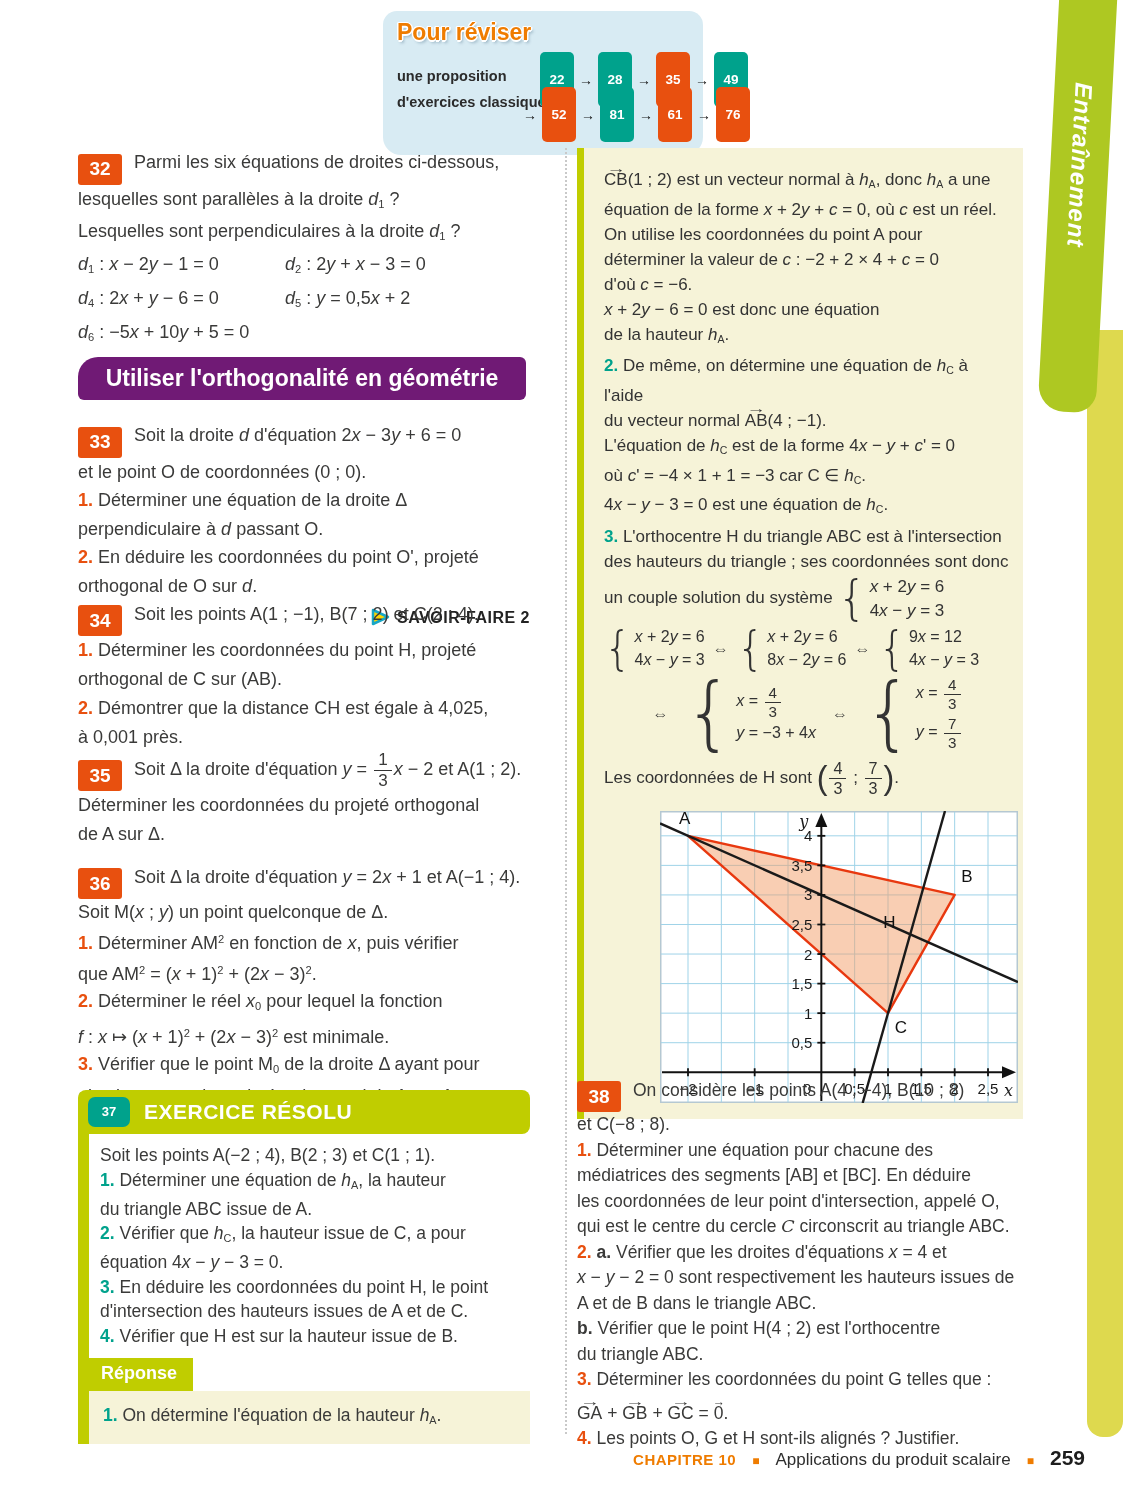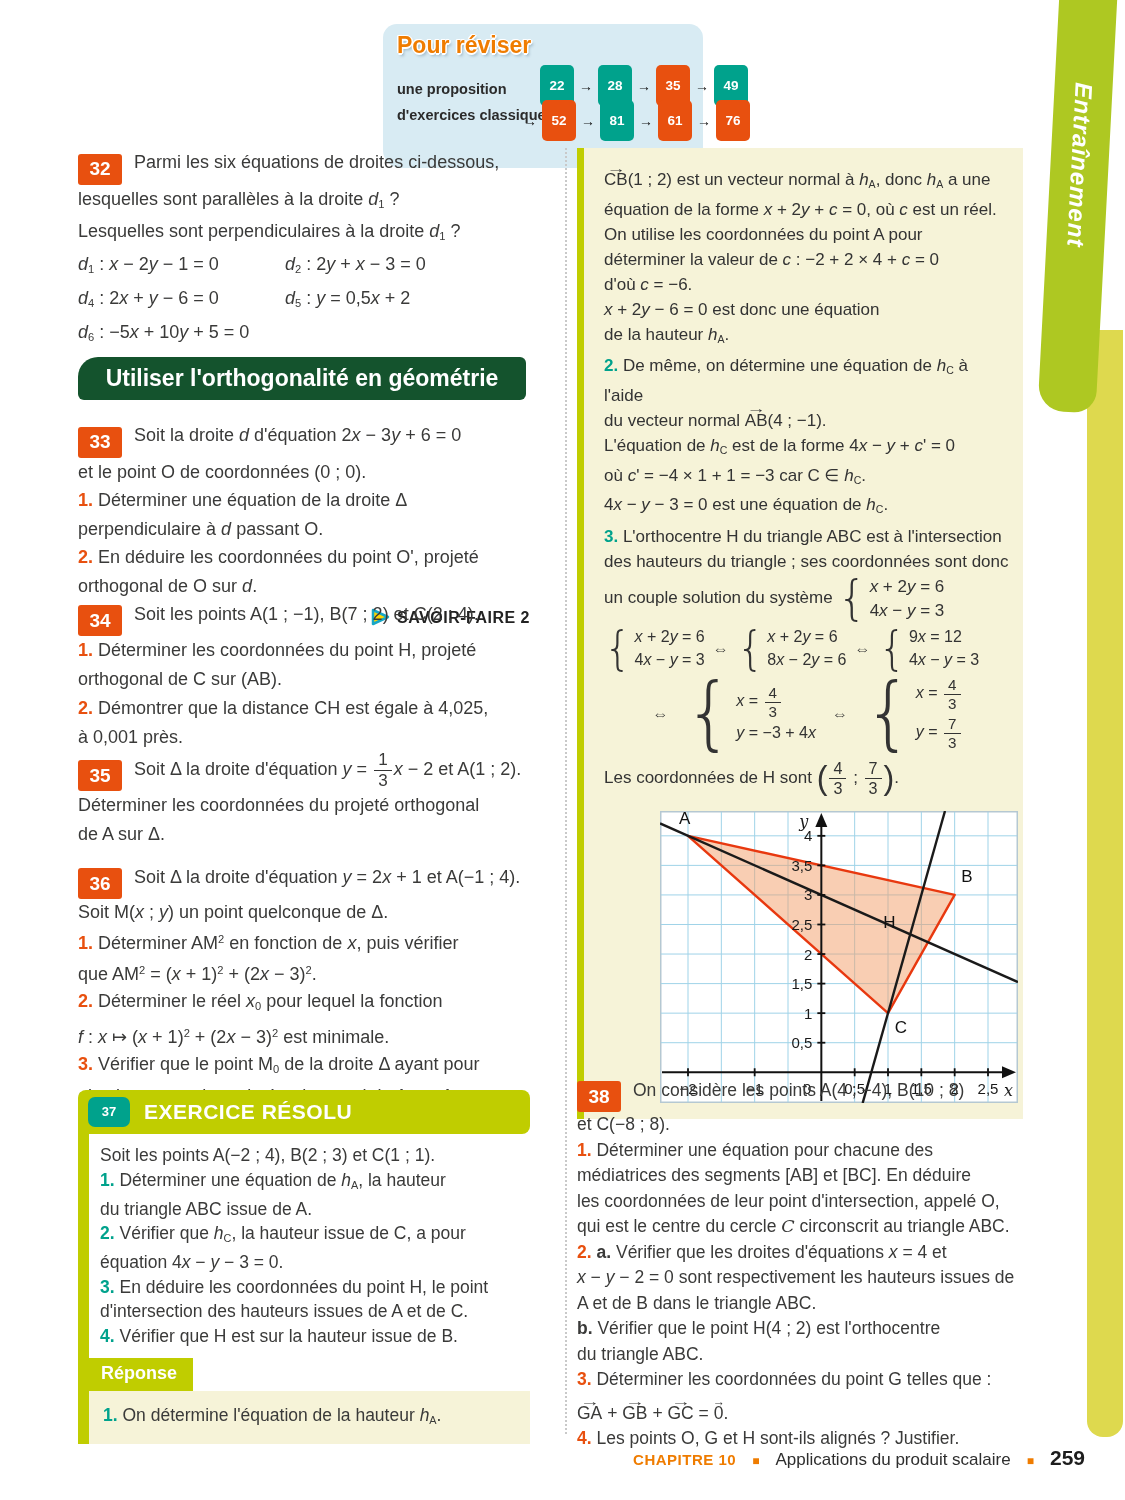--- a/index.html
+++ b/index.html
@@ -4,30 +4,30 @@
 <style>
   html,body{margin:0;padding:0;}
   body{width:1125px;height:1500px;position:relative;background:#ffffff;
        font-family:"Liberation Sans","DejaVu Sans",sans-serif;color:#3a3a39;overflow:hidden;}
   i{font-style:italic;}
   sub{font-size:0.62em;vertical-align:-0.25em;}
   sup{font-size:0.62em;vertical-align:0.55em;}
   .cal{font-family:"DejaVu Serif",serif;font-style:italic;}
 
   
-  .pour-reviser{position:absolute;left:383px;top:24px;width:320px;height:144px;
+  .pour-reviser{position:absolute;left:383px;top:11px;width:320px;height:144px;
     background:#d8ebf3;border-radius:0 0 18px 18px;border-top-left-radius:14px;border-top-right-radius:14px;}
   .pr-title{position:absolute;left:14px;top:8px;font-size:23px;font-weight:800;color:#ef7c00;
     text-shadow:1.5px 0 #fff,-1.5px 0 #fff,0 1.5px #fff,0 -1.5px #fff,1px 1px #fff,-1px -1px #fff,2px 3px 3px rgba(40,80,110,.35);}
   .pr-sub{position:absolute;left:14px;top:52px;font-size:14.5px;font-weight:700;color:#2b2b2b;line-height:26px;}
   .pr-row{position:absolute;display:flex;align-items:center;gap:5px;}
   .pr-row1{left:157px;top:41px;}
   .pr-row2{left:140px;top:76px;}
   .pr-badge{display:inline-flex;align-items:center;justify-content:center;min-width:28px;height:21px;
-    border-radius:5px;color:#fff;font-weight:700;font-size:13.5px;padding:10px 3px;}
+    border-radius:5px;color:#fff;font-weight:700;font-size:13.5px;padding:17px 3px;}
   .pr-badge[data-color="teal"]{background:#00a28c;}
   .pr-badge[data-color="orange"]{background:#e8500f;}
   .pr-arrow{font-weight:700;font-size:14px;color:#111;}
 
   
   .side-strip{position:absolute;left:1087px;top:330px;width:36px;height:1107px;background:#ded94e;
     border-radius:0 0 16px 16px;z-index:1;}
   .side-tab{position:absolute;left:1060px;top:-16px;width:58px;height:430px;background:#aec822;
     border-radius:0 0 22px 26px;transform:rotate(3deg);transform-origin:top right;z-index:2;}
   .side-tab span{display:block;writing-mode:vertical-rl;margin:100px auto 0 auto;
@@ -37,21 +37,21 @@
   .col-sep{position:absolute;left:565px;top:148px;height:1286px;border-left:2px dotted #c9c9c9;}
 
   
   .col-left{position:absolute;left:78px;top:0;width:470px;}
   .ex{position:absolute;left:0;width:470px;font-size:18px;line-height:28px;color:#3a3a39;}
   .badge{display:inline-flex;align-items:center;justify-content:center;min-width:44px;height:31px;
     background:#e8500f;color:#fff;font-weight:700;font-size:19px;border-radius:3px;margin-right:12px;
     vertical-align:-7px;}
   .n{color:#e8500f;font-weight:700;}
   .eq-grid{display:grid;grid-template-columns:207px 1fr;line-height:29px;}
-  .banner{position:absolute;left:0;top:357px;width:448px;background:#14532d;color:#fff;font-weight:700;
+  .banner{position:absolute;left:0;top:357px;width:448px;background:#701a75;color:#fff;font-weight:700;
     font-size:23px;text-align:center;padding:8px 0;border-radius:20px 6px 6px 6px;}
   .sf{width:452px;text-align:right;margin-top:4px;font-weight:700;font-size:16px;letter-spacing:.5px;color:#222;}
   .sf svg{vertical-align:-3px;margin-right:6px;}
 
   
   .ex37{position:absolute;left:0;top:1090px;width:452px;font-size:17.5px;line-height:24.5px;}
   .ex37::before{content:"";position:absolute;left:0;top:20px;bottom:0;width:11px;background:#c0cd00;}
   .ex37 .banner37{position:relative;height:44px;background:#c0cd00;border-radius:8px 8px 8px 0;
     display:flex;align-items:center;gap:14px;padding-left:10px;}
   .badge37{display:inline-flex;align-items:center;justify-content:center;min-width:42px;height:30px;

